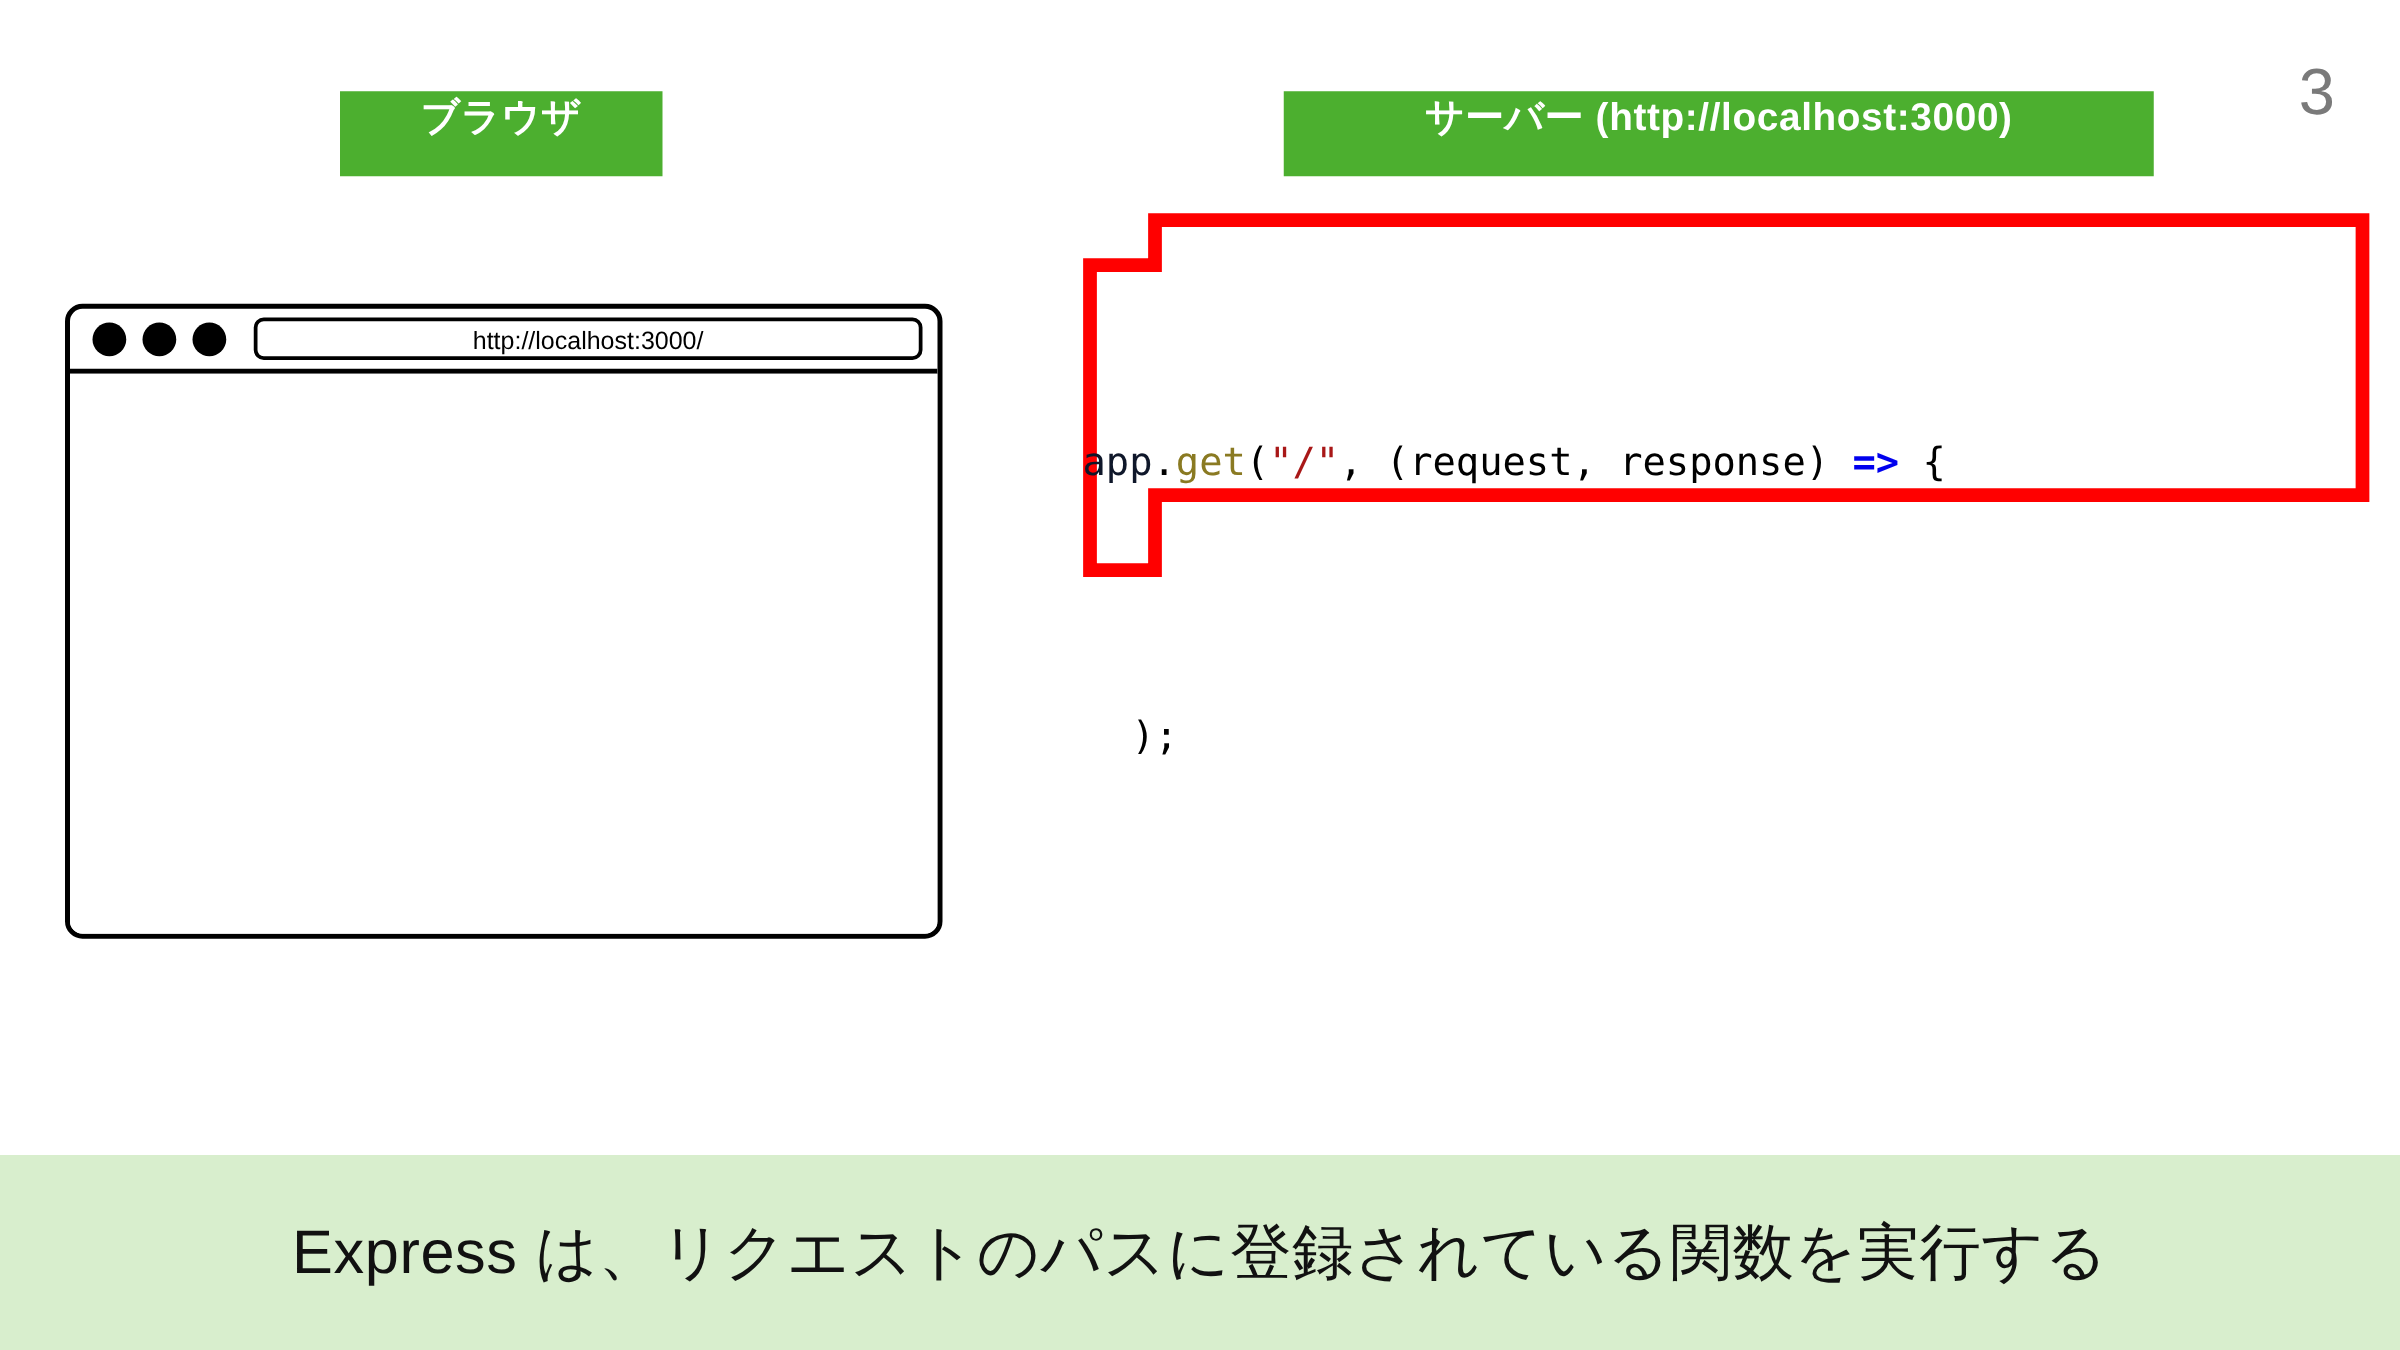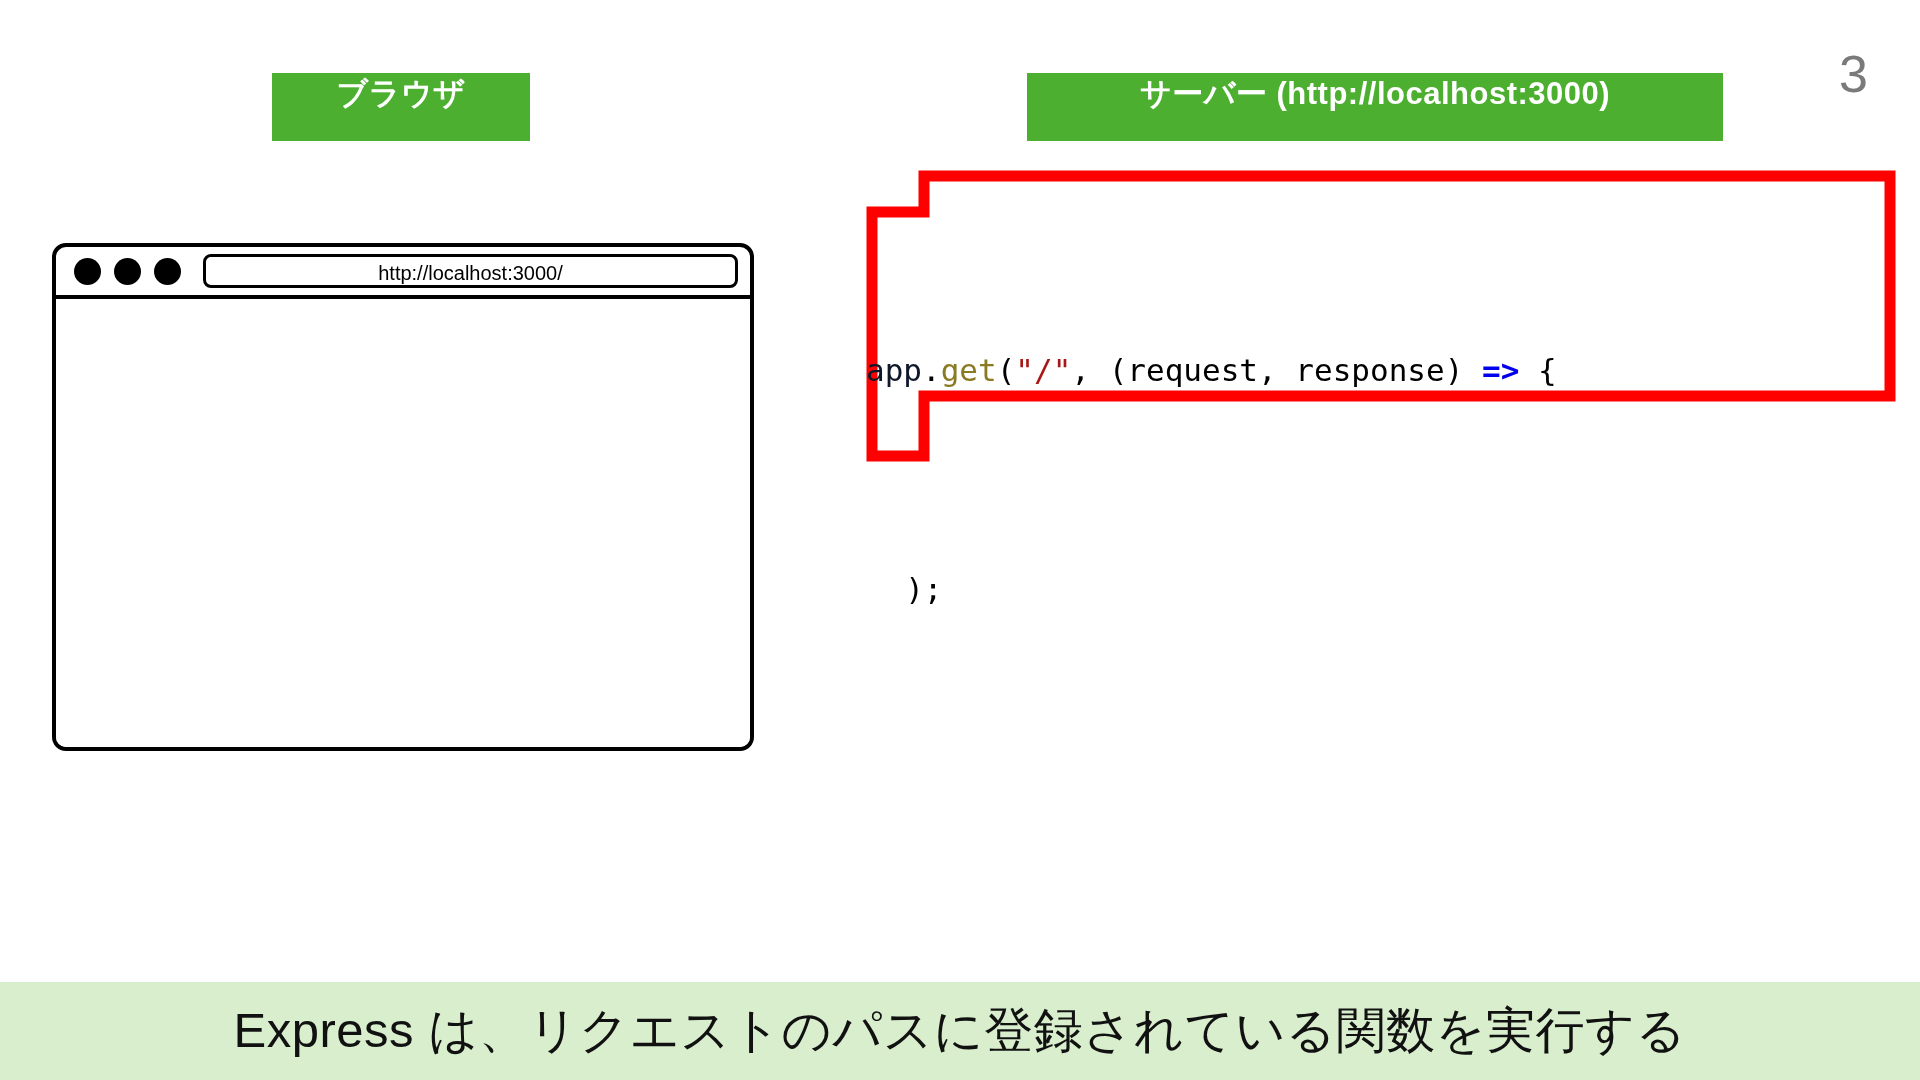--- a/index.html
+++ b/index.html
@@ -141,21 +141,21 @@
     z-index: 1;
     pointer-events: none;
   }
 
   
   .caption-banner {
     position: absolute;
     left: 0;
     bottom: 0;
     width: 1920px;
-    height: 98px;
+    height: 156px;
     background: #d8eecd;
     display: flex;
     align-items: center;
     justify-content: center;
   }
   .caption-text {
     font-size: 49px;
     color: #111111;
     letter-spacing: 0.5px;
   }

